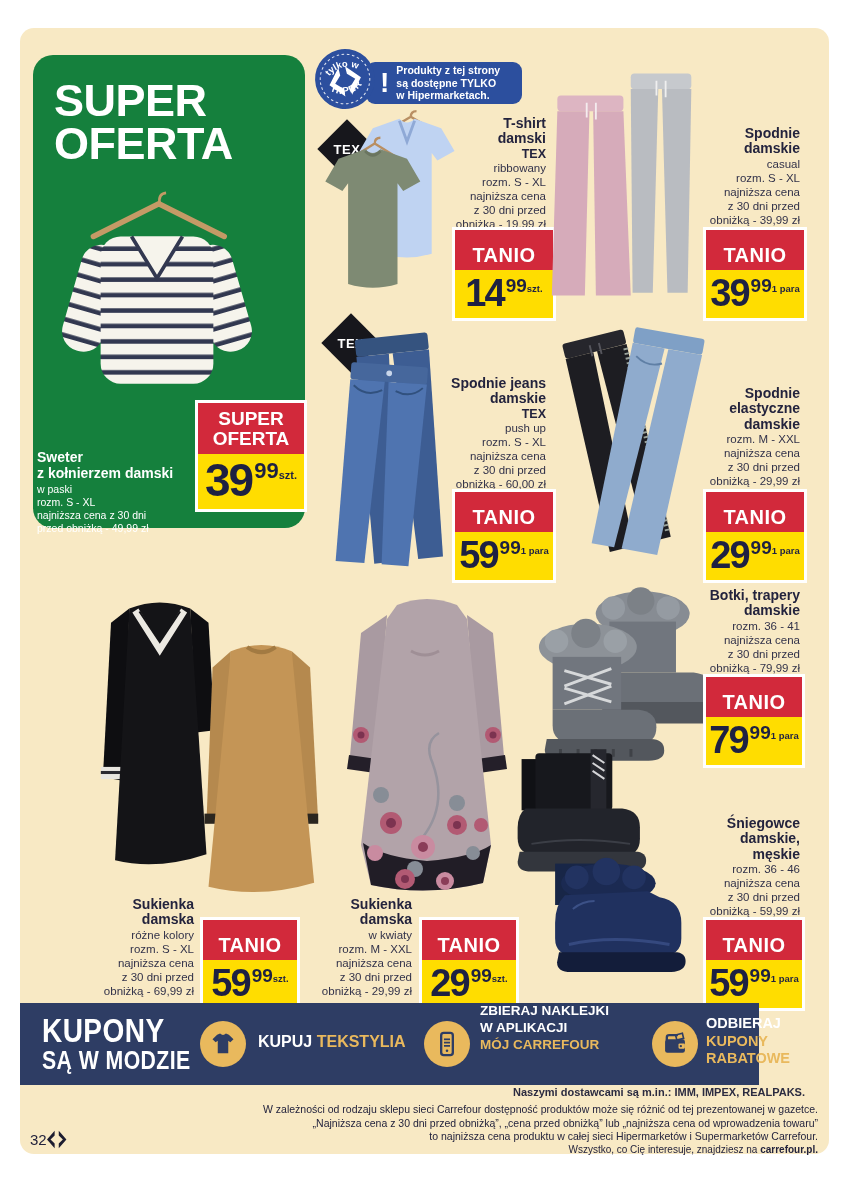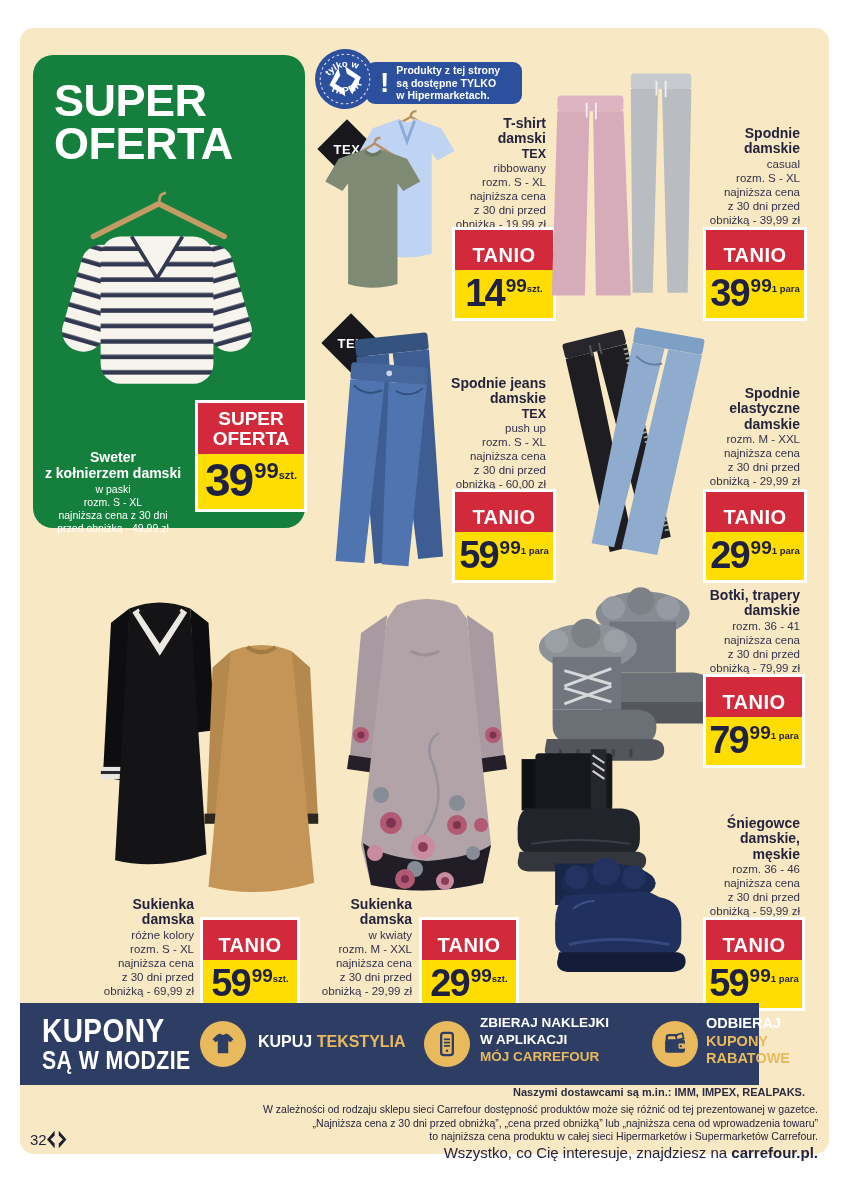--- a/index.html
+++ b/index.html
@@ -5,21 +5,21 @@
   html,body{margin:0;padding:0;background:#fff;}
   .stage{position:relative;width:849px;height:1200px;background:#ffffff;overflow:hidden;
          font-family:"Liberation Sans",sans-serif;}
   .abs{position:absolute;box-sizing:border-box;}
   .pre{white-space:pre-line;}
   .cream{left:20px;top:28px;width:809px;height:1126px;background:#f8e9c4;border-radius:14px;}
 
   
   .hero{left:33px;top:55px;width:272px;height:473px;background:#15803d;border-radius:20px;}
   .hero-title{left:21px;top:25px;color:#fff;font-weight:800;font-size:45px;line-height:.95;letter-spacing:-.5px;}
-  .hero-info{left:4px;top:395px;width:152px;text-align:center;color:#fff;}
+  .hero-info{left:4px;top:395px;width:152px;text-align:left;color:#fff;}
   .hero-name{font-size:14px;font-weight:bold;line-height:1.12;}
   .hero-details{font-size:10.5px;line-height:1.22;margin-top:2px;}
   .hero-badge{left:162px;top:345px;width:112px;border:3px solid #fff;}
   .hero-band{background:#d2293b;color:#fff;font-weight:800;font-size:19px;line-height:1.05;
              text-align:center;padding:6px 0 5px;}
 
   
   .tanio{border:3px solid #fff;}
   .tanio-band{background:#d2293b;color:#fff;font-weight:800;font-size:20px;letter-spacing:.5px;
               text-align:center;padding:14px 0 3px;}
@@ -58,21 +58,21 @@
   .gold-circle{width:46px;height:46px;border-radius:50%;background:#e9b95d;
                display:flex;align-items:center;justify-content:center;}
   .bar-text-white{color:#fff;font-weight:800;}
   .bar-text-gold{color:#e9b95d;font-weight:800;}
 
   
   .foot-suppliers{left:300px;top:1086px;width:505px;text-align:right;font-size:11px;
                   font-weight:bold;color:#2b2b40;}
   .foot-disc{left:125px;top:1103px;width:693px;text-align:right;font-size:10.5px;
              line-height:1.3;color:#23233d;}
-  .foot-last{left:125px;top:1144px;width:693px;text-align:right;font-size:15px;color:#23233d;}
+  .foot-last{left:125px;top:1144px;width:693px;text-align:right;font-size:10px;color:#23233d;}
   .foot-last b{font-weight:bold;}
   .pagenum{left:30px;top:1130px;display:flex;align-items:center;color:#23233d;
            font-size:15px;}
 </style>
 </head>
 <body>
 
 <div class="stage">
   <div class="abs cream"></div>
 
@@ -476,21 +476,21 @@
 
     <div class="abs gold-circle" style="left:404px;top:18px">
       <svg width="28" height="28" viewBox="0 0 24 24">
         <rect x="7" y="2.5" width="10" height="19" rx="2.2" fill="none" stroke="#2e3d64" stroke-width="2"></rect>
         <line x1="9.4" y1="8" x2="14.6" y2="8" stroke="#2e3d64" stroke-width="1.5"></line>
         <line x1="9.4" y1="10.8" x2="14.6" y2="10.8" stroke="#2e3d64" stroke-width="1.5"></line>
         <line x1="9.4" y1="13.6" x2="14.6" y2="13.6" stroke="#2e3d64" stroke-width="1.5"></line>
         <circle cx="12" cy="17.8" r="1.1" fill="#2e3d64"></circle>
       </svg>
     </div>
-    <div class="abs" style="left:460px;top:12px;font-size:13.5px;line-height:1.25">
+    <div class="abs" style="left:460px;top:0;font-size:13.5px;line-height:1.25">
       <div class="bar-text-white pre">ZBIERAJ NAKLEJKI
 W APLIKACJI</div>
       <div class="bar-text-gold">MÓJ CARREFOUR</div>
     </div>
 
     <div class="abs gold-circle" style="left:632px;top:18px">
       <svg width="28" height="28" viewBox="0 0 24 24">
         <rect x="13" y="3.5" width="6" height="4.5" fill="#e9b95d" stroke="#2e3d64" stroke-width="1.4" transform="rotate(-14 16 6)"></rect>
         <path d="M5,8.5 L5,6.2 Q5,4.4 7,4.4 L14.5,4.4" fill="none" stroke="#2e3d64" stroke-width="2"></path>
         <rect x="3.5" y="8" width="17" height="11.5" rx="2" fill="#2e3d64"></rect>

